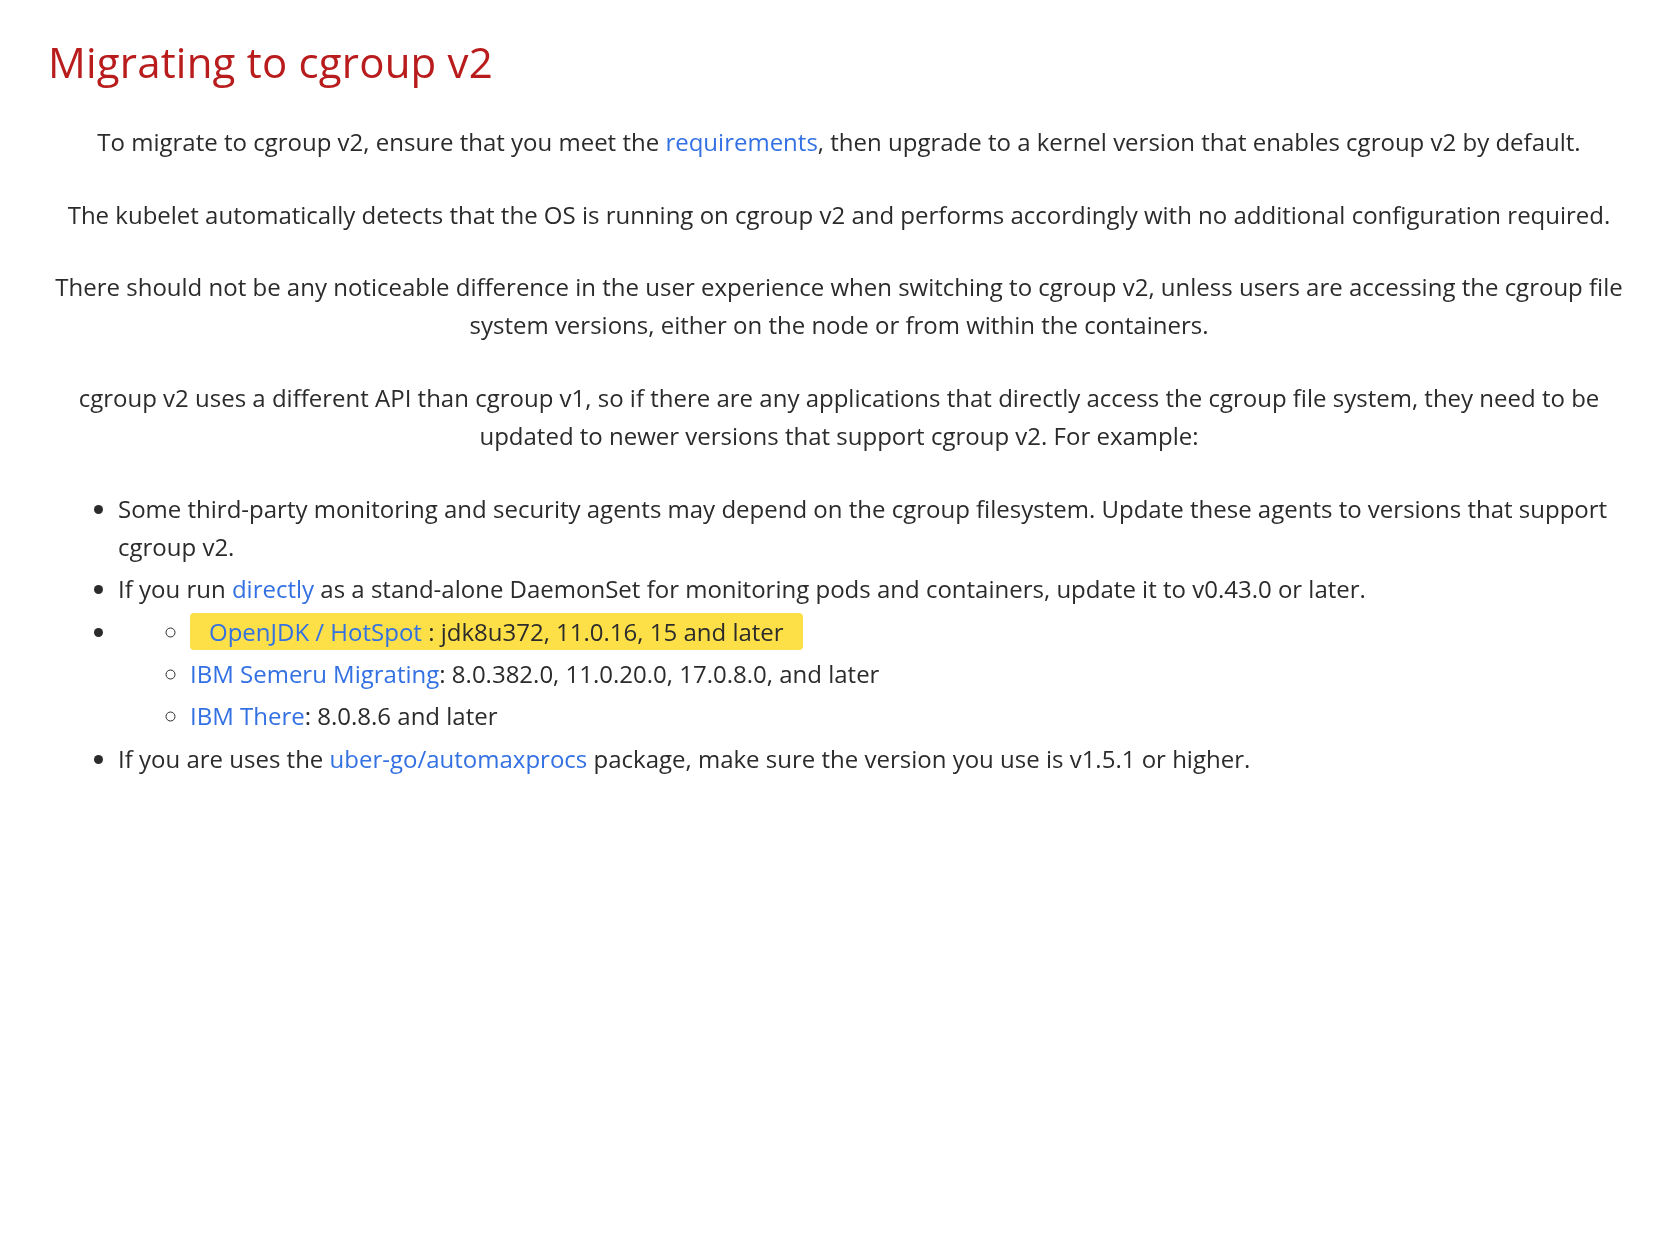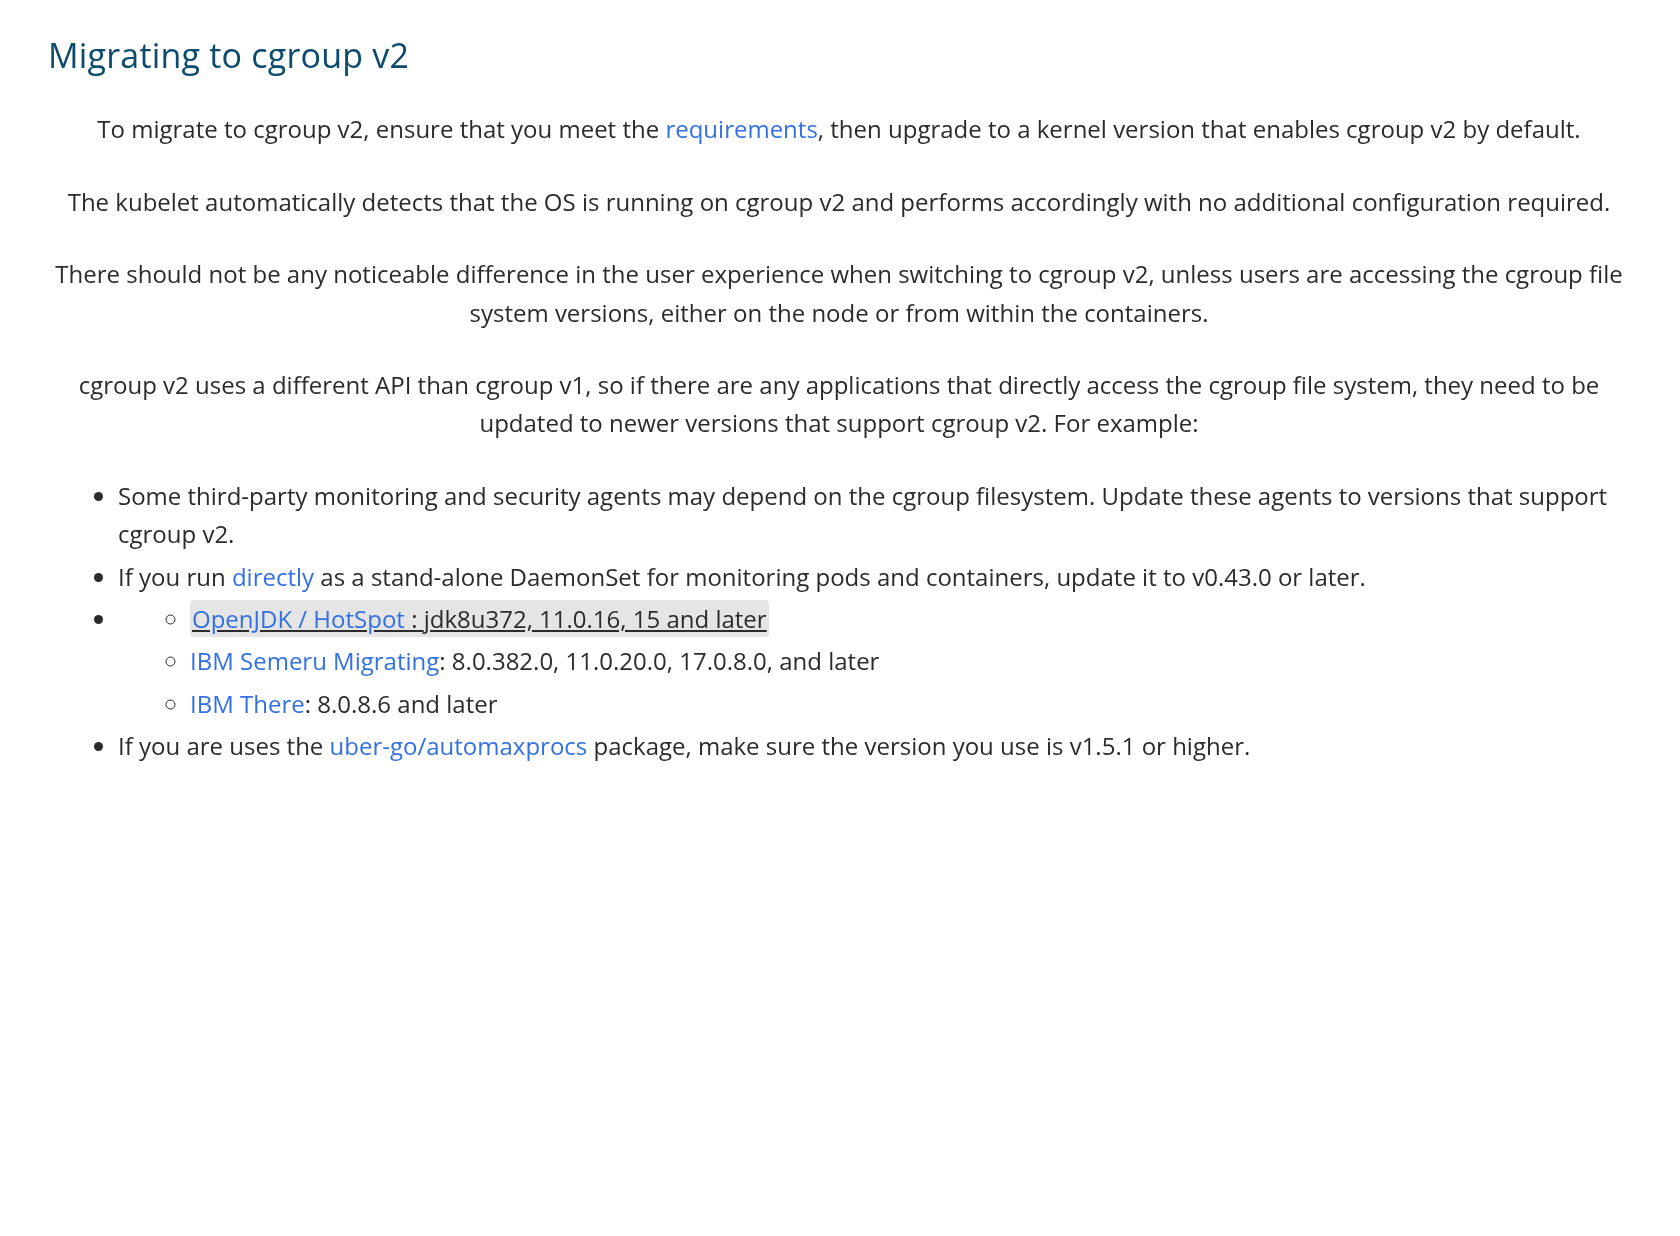--- a/index.html
+++ b/index.html
@@ -11,24 +11,24 @@
     font-family: "Open Sans", "Noto Sans", "Helvetica Neue", Arial, "Segoe UI", sans-serif;
     color: #2b2b2b;
     font-size: 24px;
     line-height: 1.6;
     -webkit-font-smoothing: antialiased;
     padding: 28px 50px 40px 48px;
     max-width: 1680px;
     box-sizing: border-box;
   }
   h2.section-title {
-    font-size: 34px;
+    font-size: 42px;
     font-weight: 400;
     margin: 0 0 28px 0;
-    color: #0c4a6e;
+    color: #b91c1c;
     letter-spacing: 0.2px;
   }
   p {
     margin: 0 0 34px 0;
     text-align: center;
   }
   a {
     color: #3371e3;
     text-decoration: none;
   }
@@ -40,24 +40,23 @@
   ul.outer > li {
     margin-bottom: 4px;
   }
   ul.inner {
     list-style: circle;
     margin: 4px 0 4px 0;
     padding-left: 72px;
   }
   ul.inner > li { margin-bottom: 4px; }
   .hl {
-    background: #e5e5e5;
+    background: #fde047;
     border-radius: 4px;
-    padding: 2px 2px;
-    text-decoration: underline;
+    padding: 2px 19px;
   }
 </style>
 </head>
 <body>
 
 <h2 class="section-title">Migrating to cgroup v2</h2>
 
 <p>
   <span>To migrate to cgroup v2, ensure that you meet the </span><a href="#">requirements</a><span>, then upgrade to a kernel version that enables cgroup v2 by default.</span>
 </p>

